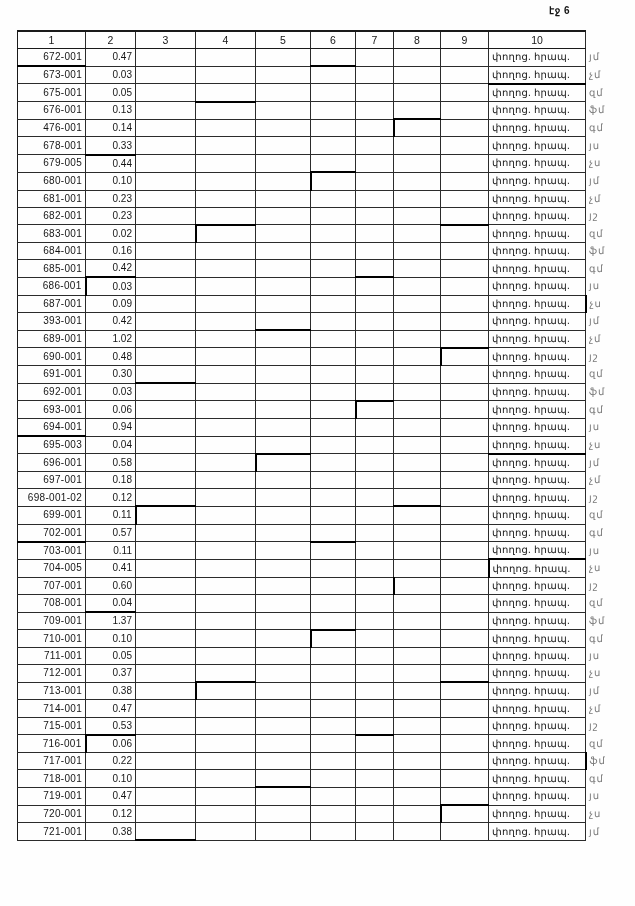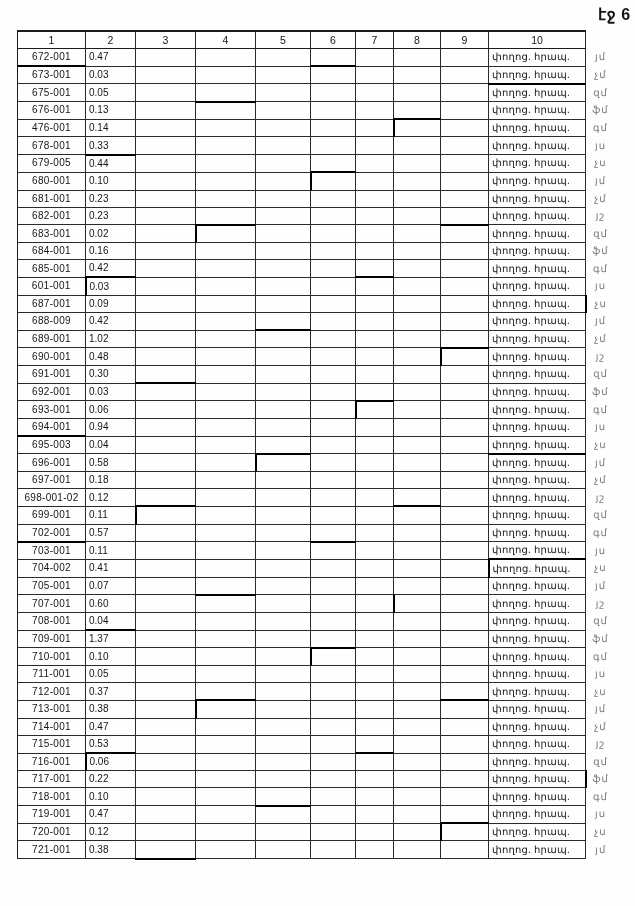--- a/index.html
+++ b/index.html
@@ -6,22 +6,22 @@
   .page {
     position:relative;
     width:635px; height:906px;
     background:#fefefe;
     font-family:"Liberation Sans", sans-serif;
     color:#151515;
     overflow:hidden;
   }
   .page-label {
     position:absolute;
-    top:5px; left:598px;
-    font-size:16px;
+    top:5px; left:549px;
+    font-size:10px;
     font-weight:bold;
     letter-spacing:0.5px;
     white-space:nowrap;
   }
   table.doc-table {
     position:absolute;
     top:30px; left:17px;
     border-collapse:collapse;
     table-layout:fixed;
   }
@@ -37,28 +37,28 @@
     font-weight:normal;
   }
   .doc-table th {
     border-top:2px solid #1a1a1a;
     border-bottom:1.5px solid #1a1a1a;
     text-align:center;
     font-size:10.5px;
     height:16px;
   }
   .doc-table th:first-child, .doc-table td:first-child { border-left:1.8px solid #1a1a1a; }
-  .c-id   { text-align:center; padding-left:4px; letter-spacing:0.3px; }
-  .c-val  { text-align:left; }
+  .c-id   { text-align:right; padding-left:4px; letter-spacing:0.3px; }
+  .c-val  { text-align:right; }
   .c-note { font-size:9.5px; padding-left:3px; letter-spacing:0.2px;margin-left:44px; }
   .c-margin, th.c-margin {
     border:none !important;
     font-size:7px;
     color:#7a7a7a;
-    text-align:center;
+    text-align:left;
     padding-left:7px;
     letter-spacing:1px;
   }
   
   .art-b { border-bottom:2px solid #000 !important; }
   .art-r { border-right:2px solid #000 !important; }
 </style>
 </head>
 <body>
 
@@ -258,21 +258,21 @@
           <td></td>
           <td></td>
           <td></td>
           <td class="art-b"></td>
           <td></td>
           <td></td>
           <td class="c-note">փողոց. հրապ.</td>
           <td class="c-margin">գմ</td>
         </tr>
         <tr>
-          <td class="c-id art-r">601-001</td>
+          <td class="c-id art-r">686-001</td>
           <td class="c-val">0.03</td>
           <td></td>
           <td></td>
           <td></td>
           <td></td>
           <td></td>
           <td></td>
           <td></td>
           <td class="c-note">փողոց. հրապ.</td>
           <td class="c-margin">յս</td>
@@ -284,21 +284,21 @@
           <td></td>
           <td></td>
           <td></td>
           <td></td>
           <td></td>
           <td></td>
           <td class="c-note art-r">փողոց. հրապ.</td>
           <td class="c-margin">չս</td>
         </tr>
         <tr>
-          <td class="c-id">688-009</td>
+          <td class="c-id">393-001</td>
           <td class="c-val">0.42</td>
           <td></td>
           <td></td>
           <td class="art-b"></td>
           <td></td>
           <td></td>
           <td></td>
           <td></td>
           <td class="c-note">փողոց. հրապ.</td>
           <td class="c-margin">յմ</td>
@@ -466,44 +466,31 @@
           <td></td>
           <td></td>
           <td></td>
           <td></td>
           <td></td>
           <td></td>
           <td class="c-note art-b">փողոց. հրապ.</td>
           <td class="c-margin">յս</td>
         </tr>
         <tr>
-          <td class="c-id">704-002</td>
+          <td class="c-id">704-005</td>
           <td class="c-val">0.41</td>
           <td></td>
           <td></td>
           <td></td>
           <td></td>
           <td></td>
           <td></td>
           <td class="art-r"></td>
           <td class="c-note">փողոց. հրապ.</td>
           <td class="c-margin">չս</td>
-        </tr>
-        <tr>
-          <td class="c-id">705-001</td>
-          <td class="c-val">0.07</td>
-          <td></td>
-          <td class="art-b"></td>
-          <td></td>
-          <td></td>
-          <td></td>
-          <td></td>
-          <td></td>
-          <td class="c-note">փողոց. հրապ.</td>
-          <td class="c-margin">յմ</td>
         </tr>
         <tr>
           <td class="c-id">707-001</td>
           <td class="c-val">0.60</td>
           <td></td>
           <td></td>
           <td></td>
           <td></td>
           <td class="art-r"></td>
           <td></td>

